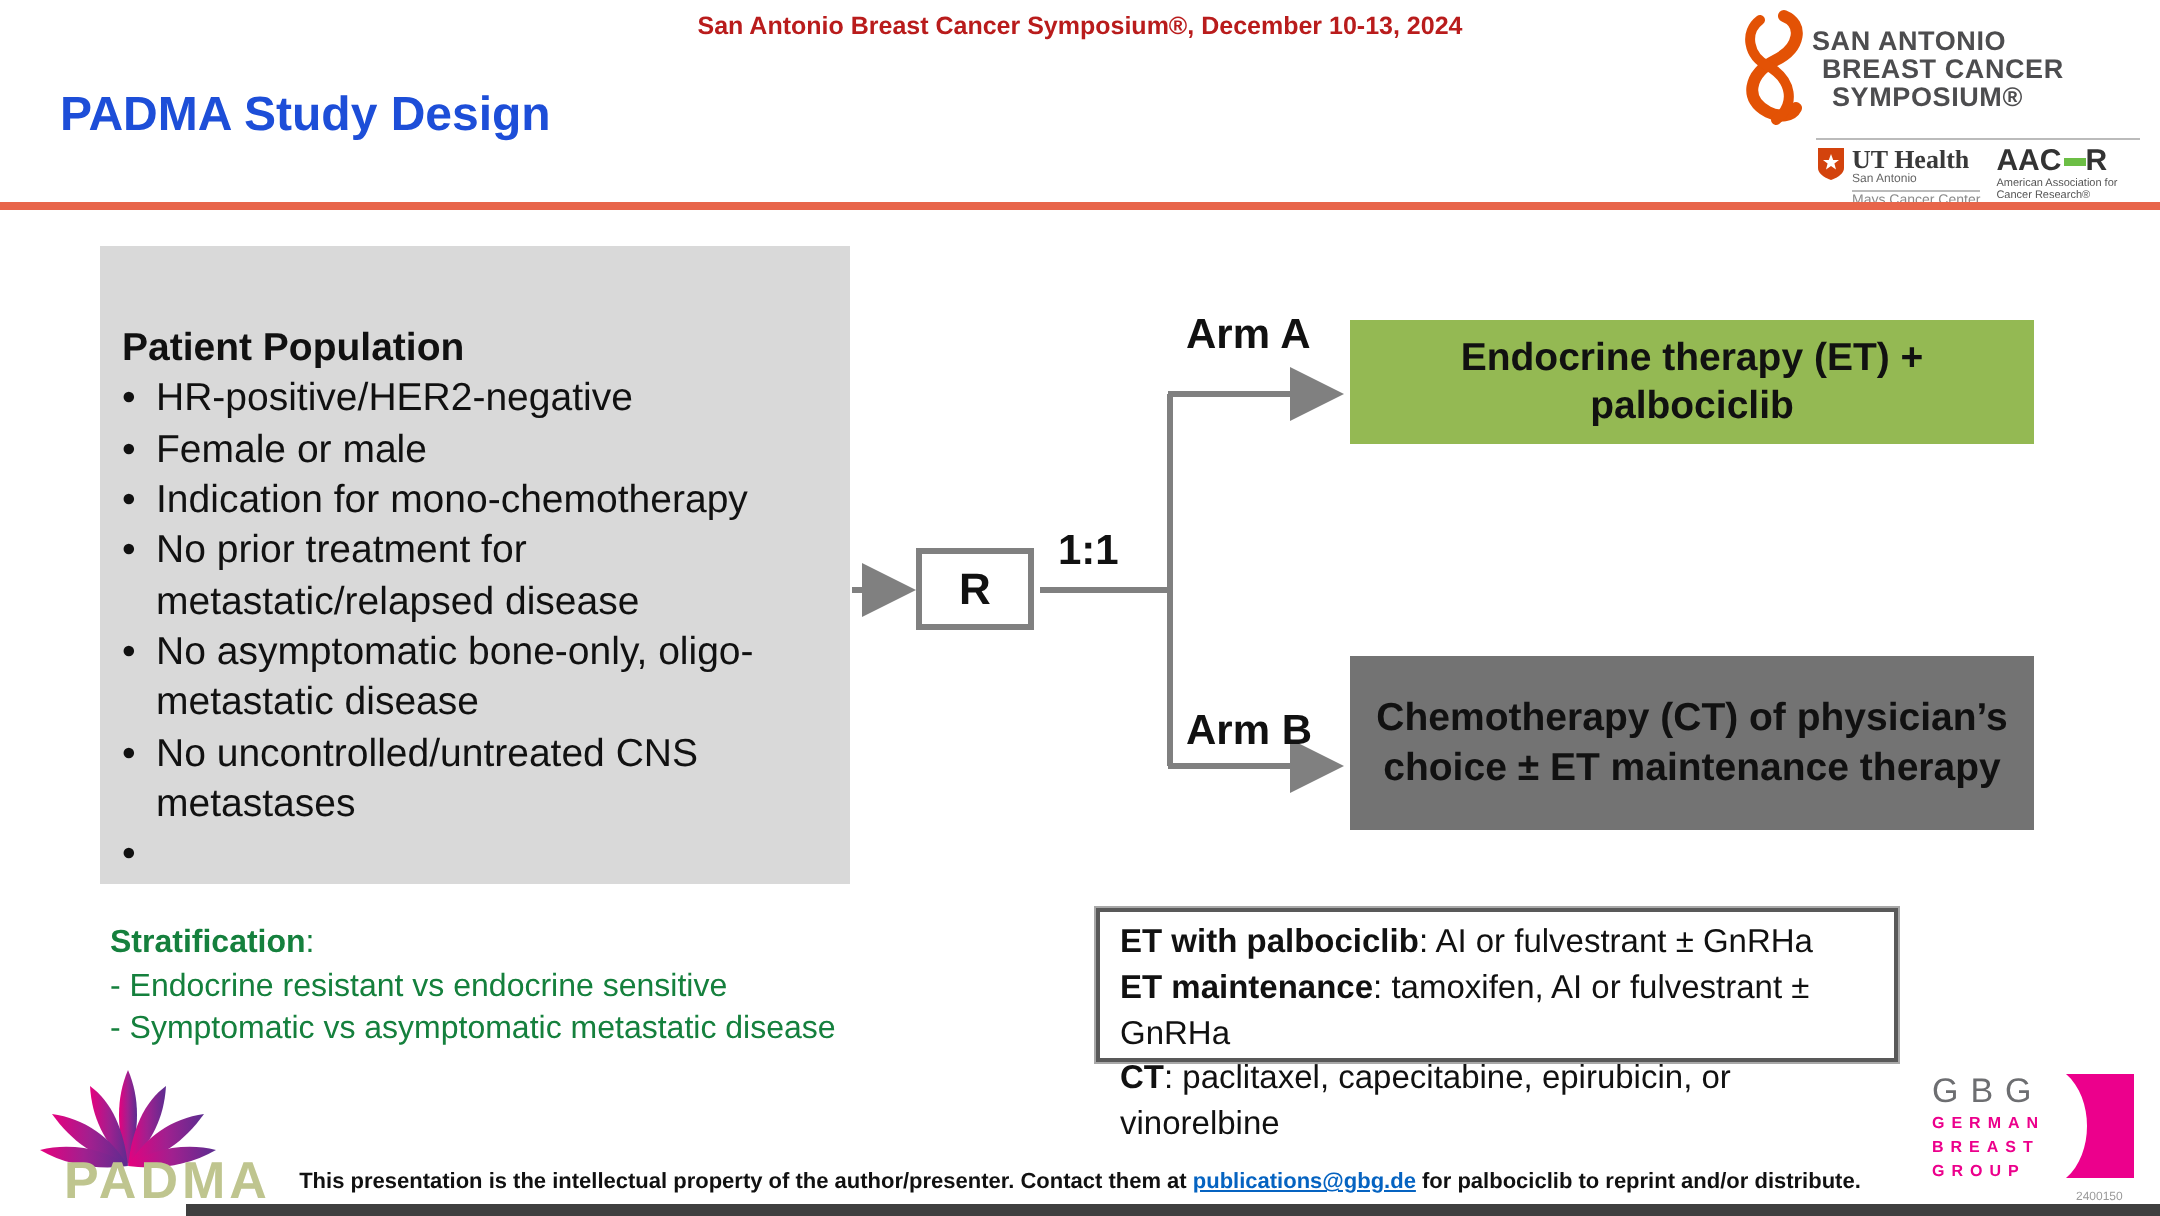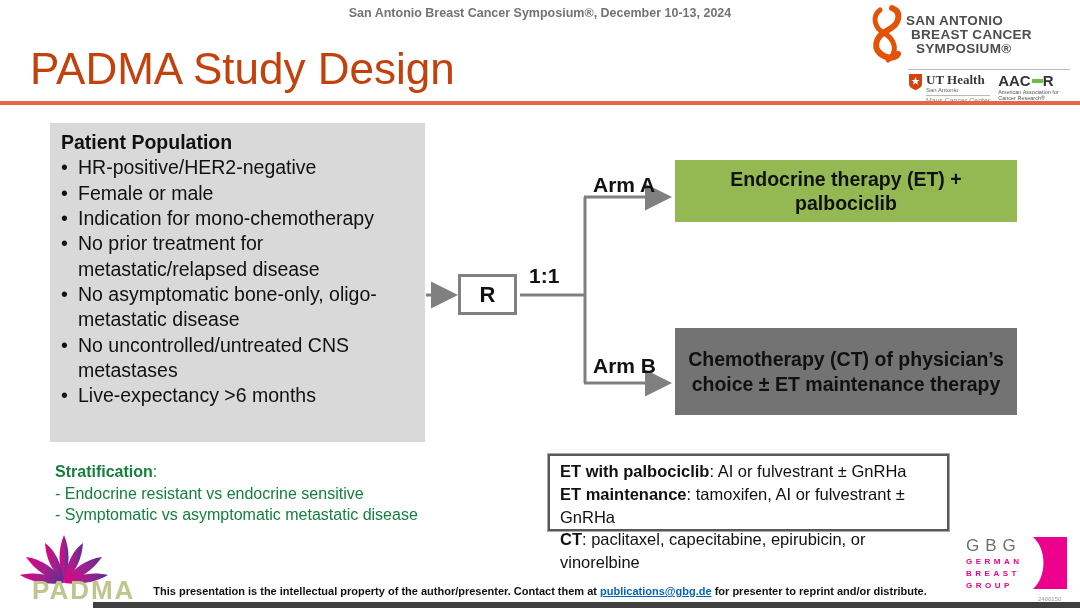--- a/index.html
+++ b/index.html
@@ -1,22 +1,22 @@
 <!DOCTYPE html>
 <html><head>
 <meta charset="utf-8">
 <style>
   * { margin:0; padding:0; box-sizing:border-box; }
   html,body { width:1080px; height:608px; }
   body { font-family:"Liberation Sans", sans-serif; background:#ffffff; position:relative; overflow:hidden; }
   .abs { position:absolute; }
 
-  .top-banner { top:6px; left:0; width:100%; text-align:center; font-size:12.5px; font-weight:bold; color:#737373; }
-
-  .slide-title { top:44px; left:30px; font-size:44px; font-weight:normal; color:#c2410c; letter-spacing:0; }
+  .top-banner { top:6px; left:0; width:100%; text-align:center; font-size:12.5px; font-weight:bold; color:#b91c1c; }
+
+  .slide-title { top:44px; left:30px; font-size:24px; font-weight:bold; color:#1d4ed8; letter-spacing:0; }
 
   .orange-rule { top:101px; left:0; width:100%; height:4px; background:#E8654A; }
 
   
   .sabcs { top:4px; left:866px; width:204px; }
   .sabcs-top { display:flex; align-items:flex-start; }
   .sabcs-ribbon { width:40px; height:62px; flex:0 0 40px; }
   .sabcs-lines { padding-top:10px; color:#4D4D4F; font-size:13.5px; font-weight:600; line-height:14px; letter-spacing:.3px; }
   .sabcs-l2 { margin-left:5px; }
   .sabcs-l3 { margin-left:10px; }
@@ -26,33 +26,33 @@
   .ut-name { font-family:"Liberation Serif", serif; font-size:13px; color:#3a3a3a; font-weight:bold; }
   .ut-sub { font-size:6px; color:#666; margin-top:1px; }
   .ut-mays { font-size:7px; color:#8a8a8a; border-top:1px solid #bbb; margin-top:2px; padding-top:1px; }
   .aacr { line-height:1; }
   .aacr-word { font-size:15px; font-weight:bold; color:#333; letter-spacing:0; display:flex; align-items:center; }
   .aacr-dash { display:inline-block; width:11px; height:4px; background:#6CBE45; margin:0 0 0 1px; }
   .aacr-sub { font-size:5.5px; color:#555; margin-top:2px; width:70px; }
 
   
   .pop-box { top:123px; left:50px; width:375px; height:319px; background:#D9D9D9; padding:7px 11px; font-size:19.5px; line-height:1.3; color:#111; }
-  .pop-title { font-weight:bold; }
+  .pop-title { font-weight:bold;margin-top:32px; }
   .pp-item { display:flex; }
   .pp-bullet { flex:0 0 17px; }
 
   
   .strat { top:461px; left:55px; width:450px; font-size:16px; color:#15803d; line-height:1.35; }
   .strat-title { font-weight:bold; }
 
   
   .r-box { top:274px; left:458px; width:59px; height:41px; background:#fff; border:3px solid #808080; display:flex; align-items:center; justify-content:center; font-size:22px; font-weight:bold; color:#111; }
   .ratio { top:264px; left:529px; font-size:21px; font-weight:bold; color:#111; }
   .arm-label { font-size:21px; font-weight:bold; color:#111; }
-  .arm-a { top:173px; left:593px;text-align:center; }
+  .arm-a { top:156px; left:593px;text-align:center; }
   .arm-b { top:354px; left:593px; }
 
   .arm-box { width:342px; display:flex; align-items:center; justify-content:center; text-align:center; font-weight:bold; font-size:19.5px; color:#111; line-height:1.25; padding:20px 10px; }
   .arm-box-a { top:160px; left:675px; height:62px; background:#94B953; }
   .arm-box-b { top:328px; left:675px; height:87px; background:#737373; }
 
   
   .tx-box { top:454px; left:548px; width:401px; height:77px; background:#fff; border:2px solid #595959; outline:1px solid #a8a8a8; padding:4px 10px; font-size:16.5px; color:#111; line-height:1.38; }
   .tx-box b { font-weight:bold; }
 
@@ -139,21 +139,20 @@
   <div class="pp-item">
       <span class="pp-bullet">•</span>
       <span>No asymptomatic bone-only, oligo-metastatic disease</span>
     </div>
   <div class="pp-item">
       <span class="pp-bullet">•</span>
       <span>No uncontrolled/untreated CNS metastases</span>
     </div>
   <div class="pp-item">
       <span class="pp-bullet">•</span>
-      <span>Live-expectancy &gt;6 months</span>
     </div>
 </div>
 
 <div class="abs strat">
   <div><span class="strat-title">Stratification</span><span>:</span></div>
   <div>- Endocrine resistant vs endocrine sensitive</div>
   <div>- Symptomatic vs asymptomatic metastatic disease</div>
 </div>
 
 <svg class="abs" style="top:0;left:0;pointer-events:none" width="1080" height="608" viewBox="0 0 1080 608">
@@ -199,21 +198,21 @@
       <path d="M52 52 C36 48 24 40 14 26 C30 28 44 38 52 52 Z"></path>
       <path d="M52 52 C68 48 80 40 90 26 C74 28 60 38 52 52 Z"></path>
       <path d="M52 52 C38 54 22 52 8 44 C24 40 42 44 52 52 Z"></path>
       <path d="M52 52 C66 54 82 52 96 44 C80 40 62 44 52 52 Z"></path>
     </g>
   </svg>
   <div class="padma-word">PADMA</div>
 </div>
 
 <div class="abs footer">
-  <span>This presentation is the intellectual property of the author/presenter. Contact them at </span><a href="#">publications@gbg.de</a><span> for presenter to reprint and/or distribute.</span>
+  <span>This presentation is the intellectual property of the author/presenter. Contact them at </span><a href="#">publications@gbg.de</a><span> for palbociclib to reprint and/or distribute.</span>
 </div>
 
 <div class="abs gbg">
   <div class="gbg-text">
     <div class="gbg-word">GBG</div>
     <div class="gbg-sub">GERMAN</div>
     <div class="gbg-sub">BREAST</div>
     <div class="gbg-sub">GROUP</div>
   </div>
   <svg width="36" height="52" viewBox="0 0 36 52">

